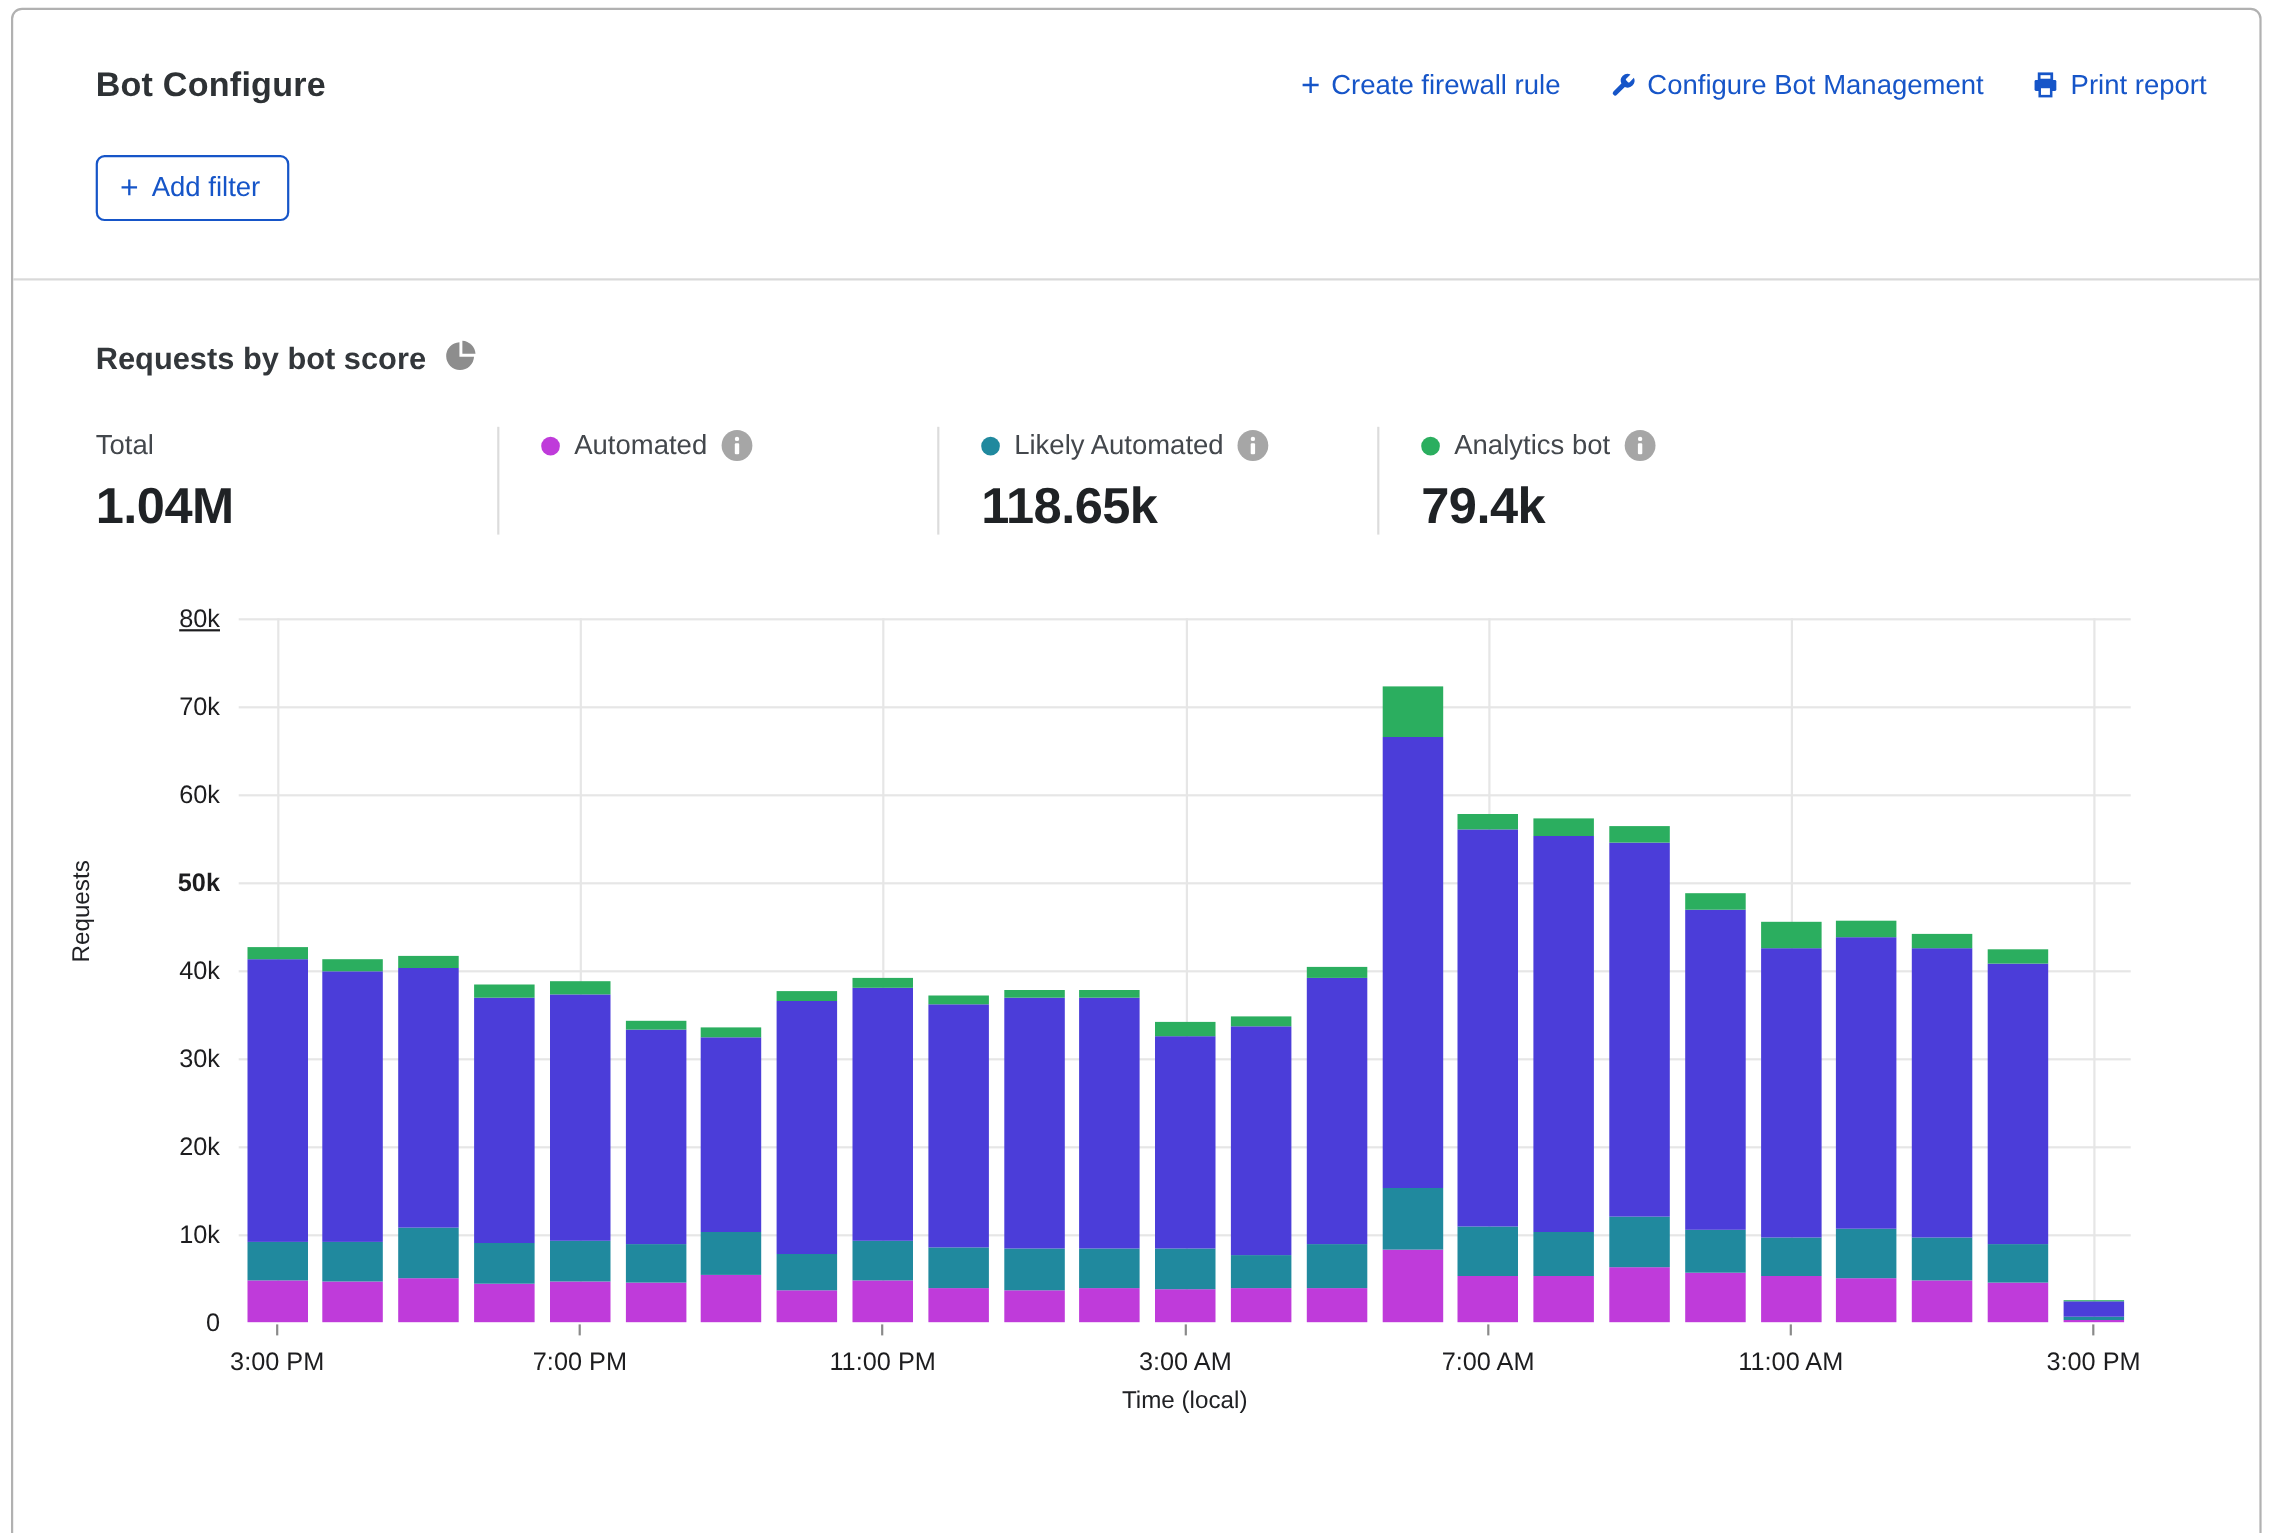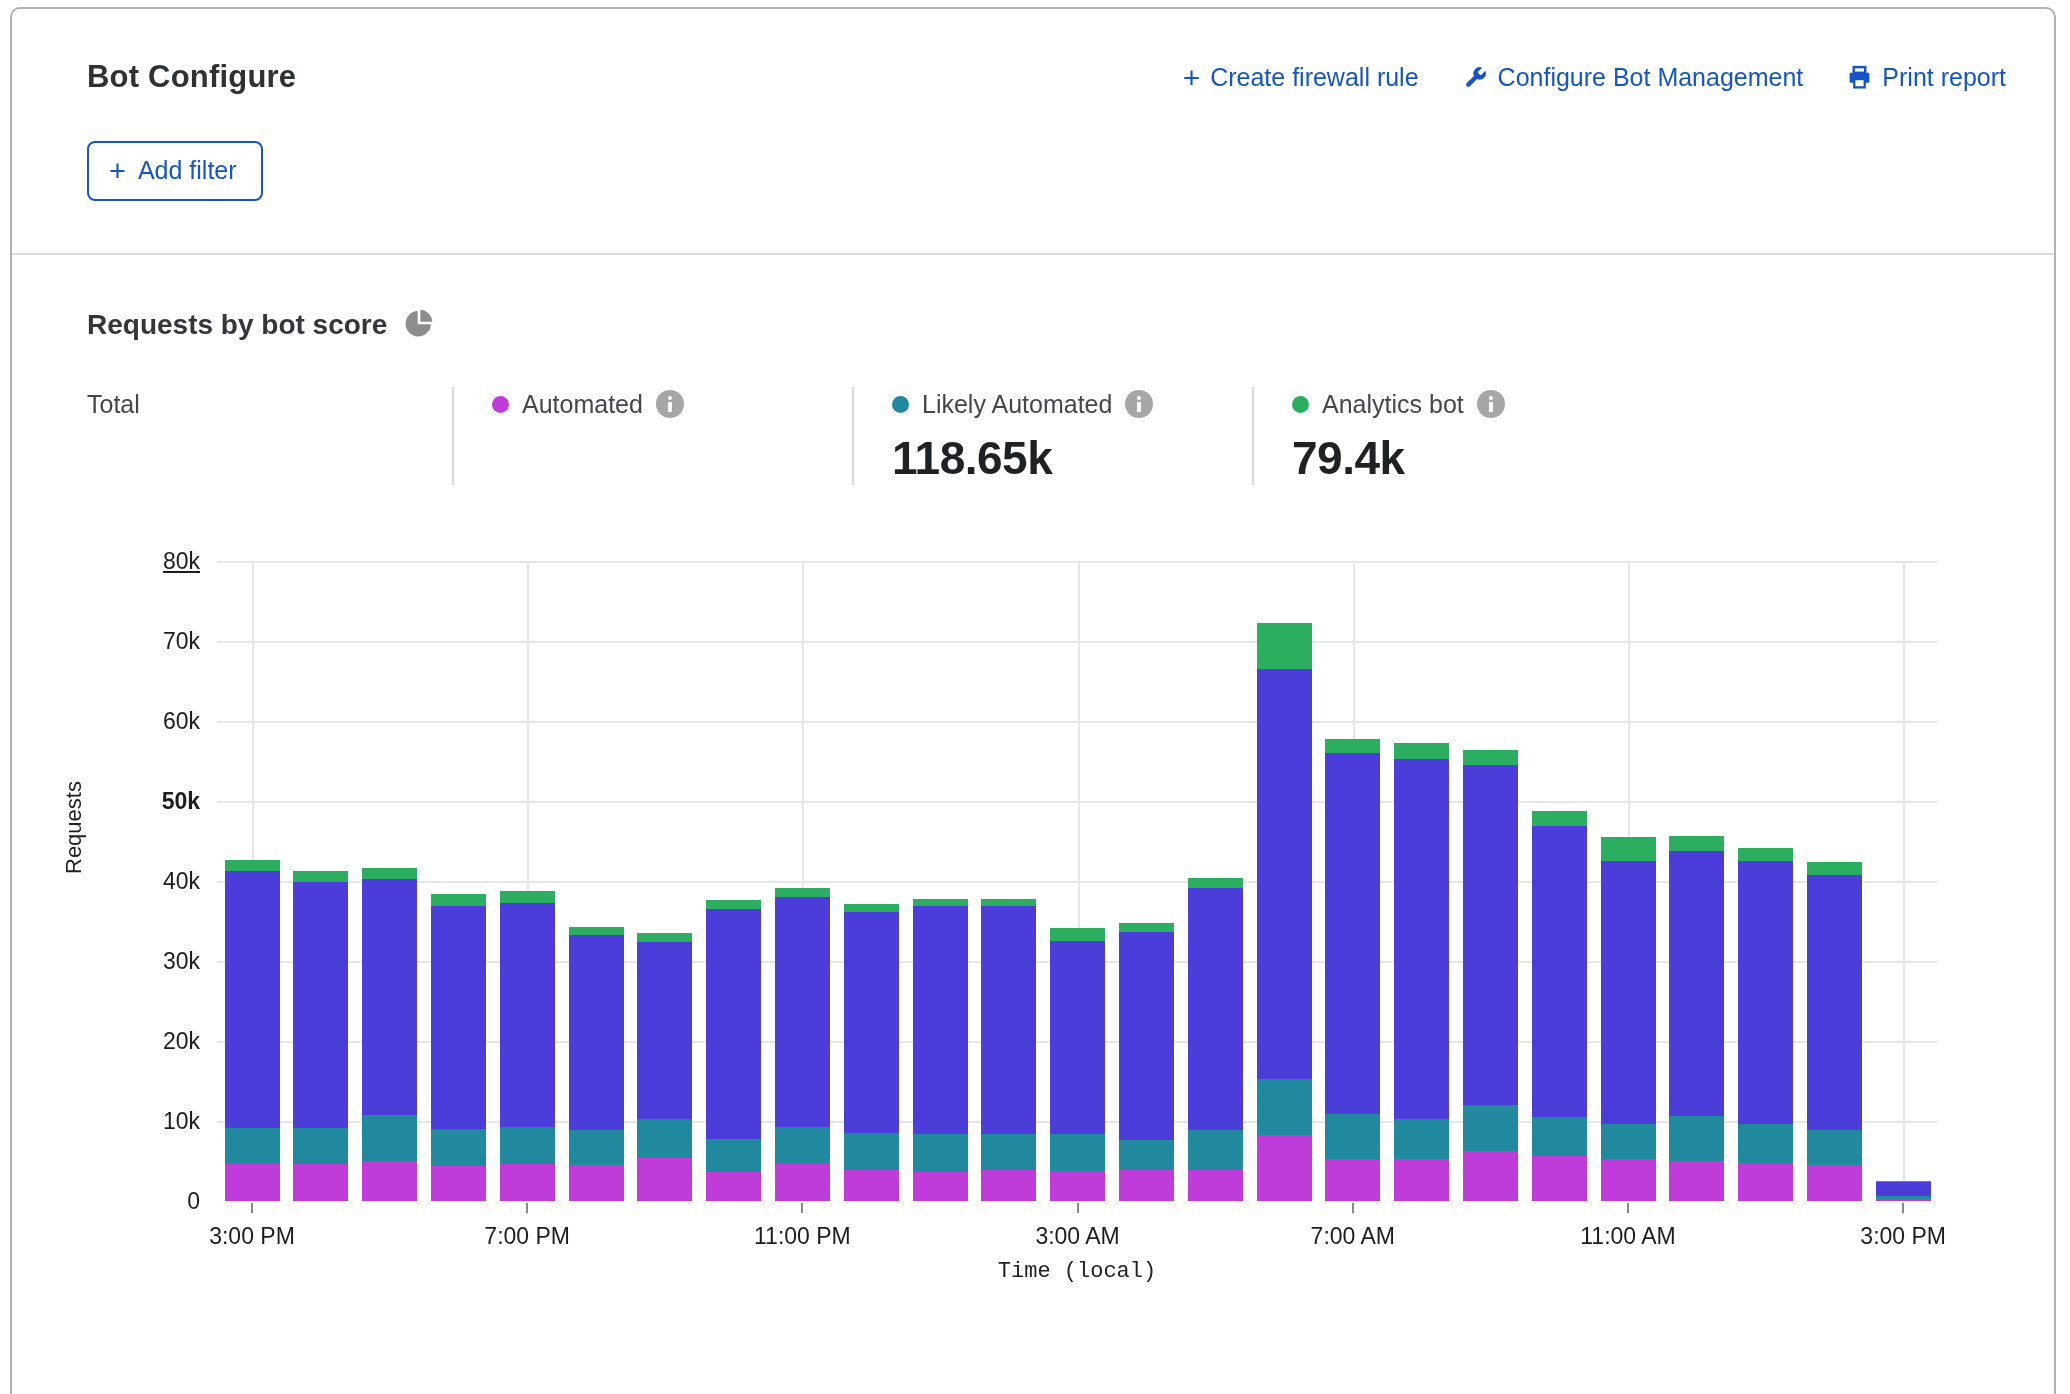--- a/index.html
+++ b/index.html
@@ -127,20 +127,21 @@
         <path fill="#8d8d8d" d="M13 2.05V11h8.95A9.5 9.5 0 0 0 13 2.05z"></path>
       </svg>
     </span>
   </div>
 
   <div class="stats">
     <div class="stat s0">
       <div class="stat-top">
         <span class="stat-label">Total</span>
       </div>
+      <div class="stat-value">1.04M</div>
     </div>
     <div class="stat s1">
       <div class="stat-top">
         <span class="dot" style="background: rgb(191, 59, 218);"></span>
         <span class="stat-label">Automated</span>
         <span class="info"></span>
       </div>
     </div>
     <div class="stat s2">
       <div class="stat-top">
@@ -296,17 +297,17 @@
         <div class="xtick" style="left: 789.4px; top: 672px;"></div>
         <div class="xlab" style="left: 710.4px; top: 692px;">11:00 PM</div>
         <div class="xtick" style="left: 1064.6px; top: 672px;"></div>
         <div class="xlab" style="left: 985.6px; top: 692px;">3:00 AM</div>
         <div class="xtick" style="left: 1339.8px; top: 672px;"></div>
         <div class="xlab" style="left: 1260.8px; top: 692px;">7:00 AM</div>
         <div class="xtick" style="left: 1615px; top: 672px;"></div>
         <div class="xlab" style="left: 1536px; top: 692px;">11:00 AM</div>
         <div class="xtick" style="left: 1890.2px; top: 672px;"></div>
         <div class="xlab" style="left: 1811.2px; top: 692px;">3:00 PM</div>
-        <div class="x-title" style="left: 205px; width: 1720px; top: 728px; font-family: Liberation Mono, monospace;">Time (local)</div>
+        <div class="x-title" style="left: 205px; width: 1720px; top: 728px;">Time (local)</div>
       </div>
   </div>
 
 </div>
 
 </body></html>

